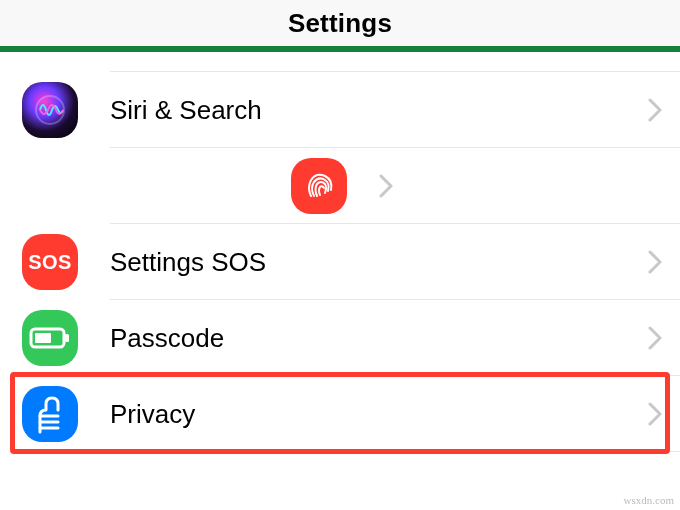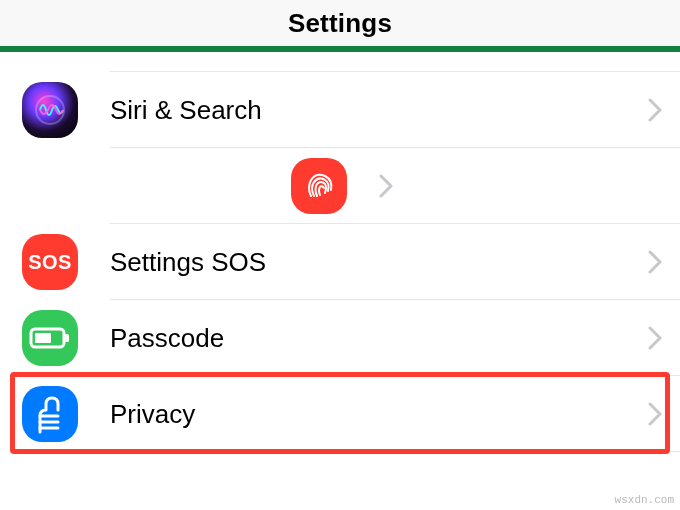--- a/index.html
+++ b/index.html
@@ -79,21 +79,21 @@
       border: 5px solid #ff3b30;
       border-radius: 4px;
       pointer-events: none;
     }
     .watermark {
       position: absolute;
       right: 6px;
       bottom: 4px;
       font-size: 11px;
       color: #bbb;
-      font-family: Liberation Mono, monospace;
+      font-family: Liberation Serif, serif;
     }
     
     .bg-siri { background: radial-gradient(circle at 40% 35%, #ff3fd8 0%, #6a3bff 30%, #1a0b2e 60%, #000 100%); }
     .bg-touch { background: #ff3b30; }
     .bg-sos { background: #ff3b30; }
     .bg-battery { background: #34c759; }
     .bg-privacy { background: #007aff; }
     .sos-text {
       color: #fff;
       font-weight: 800;

